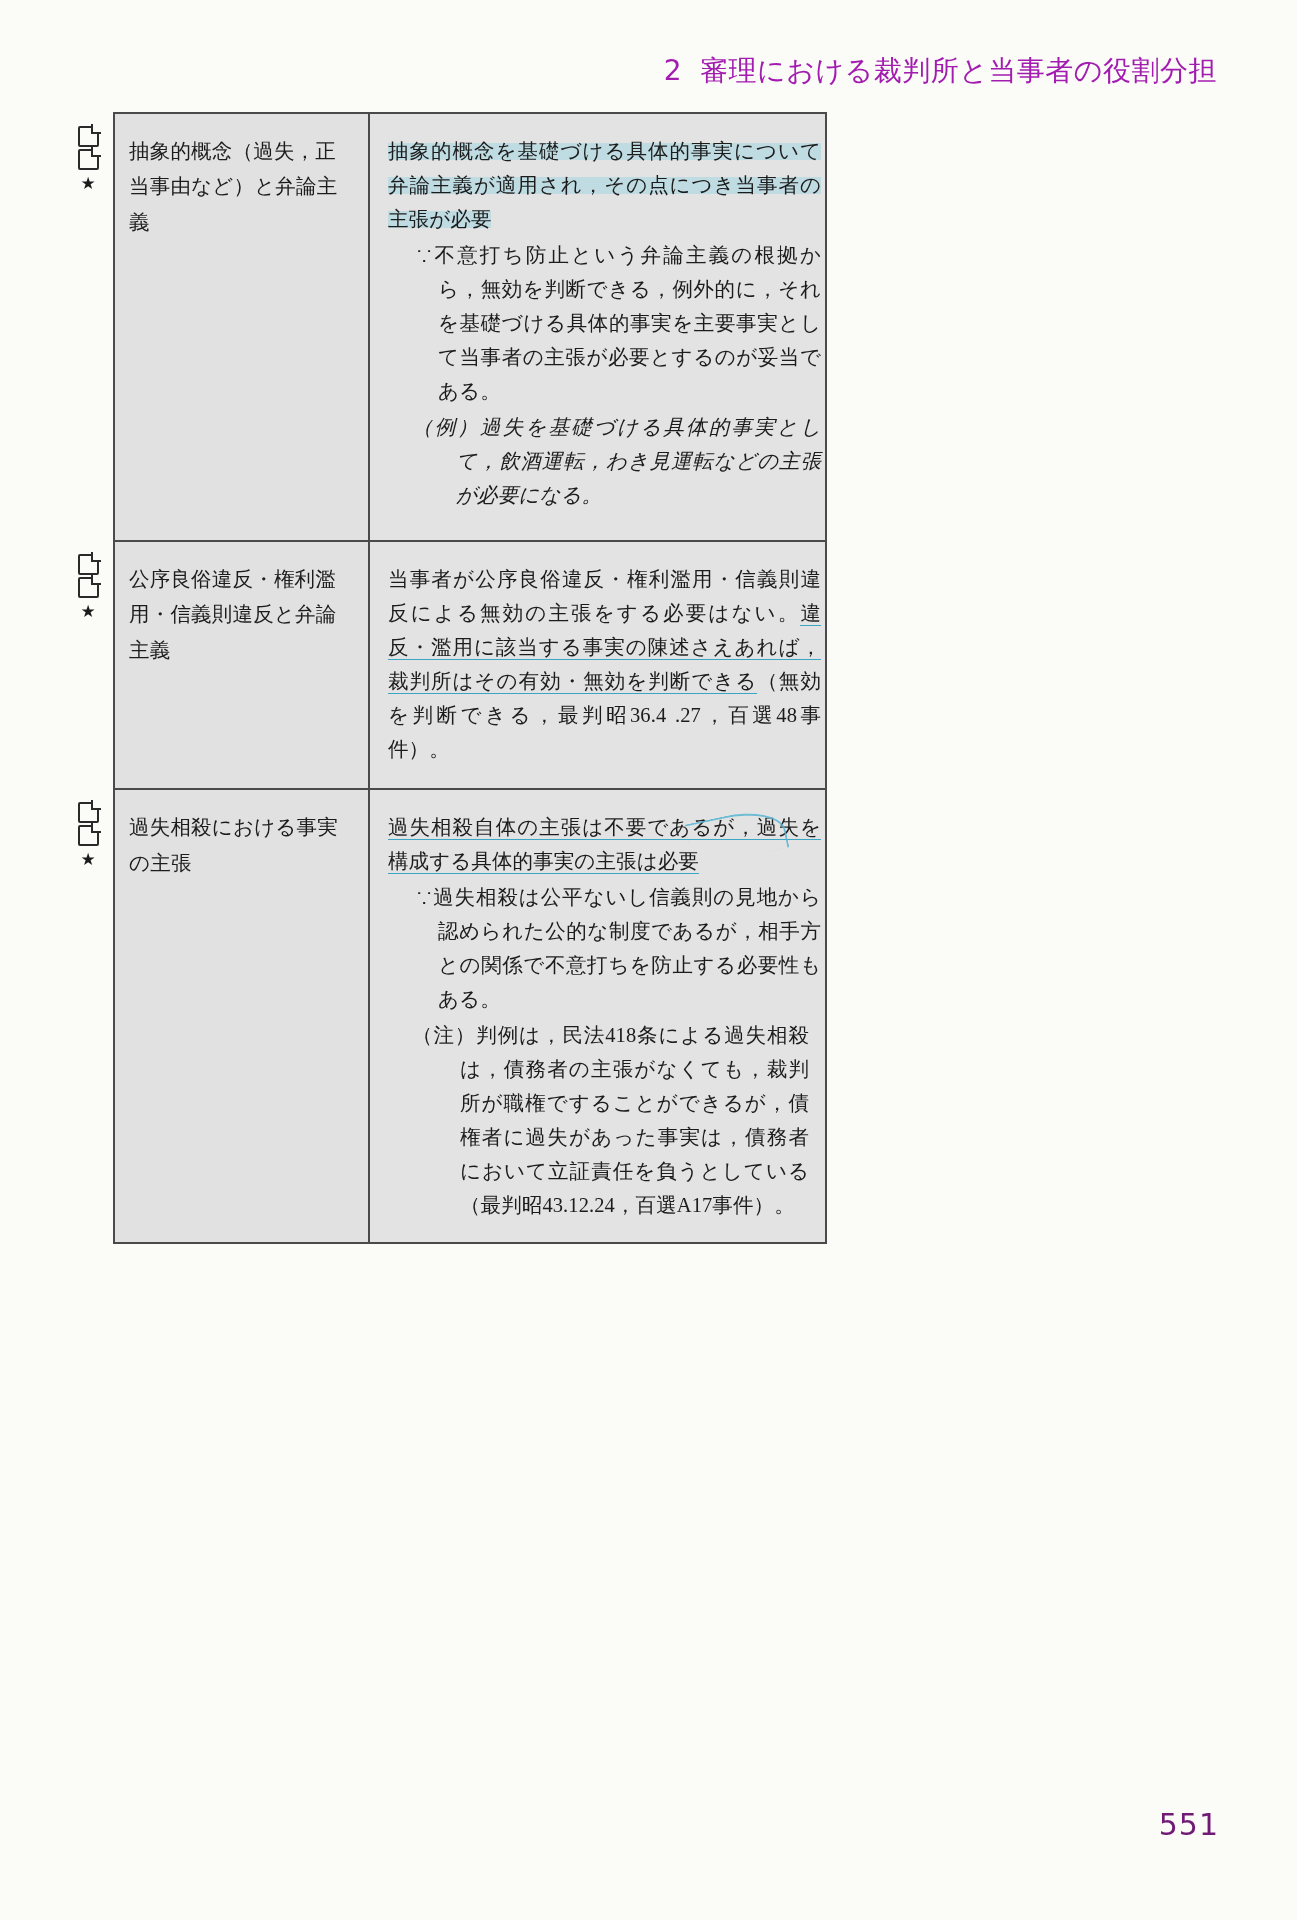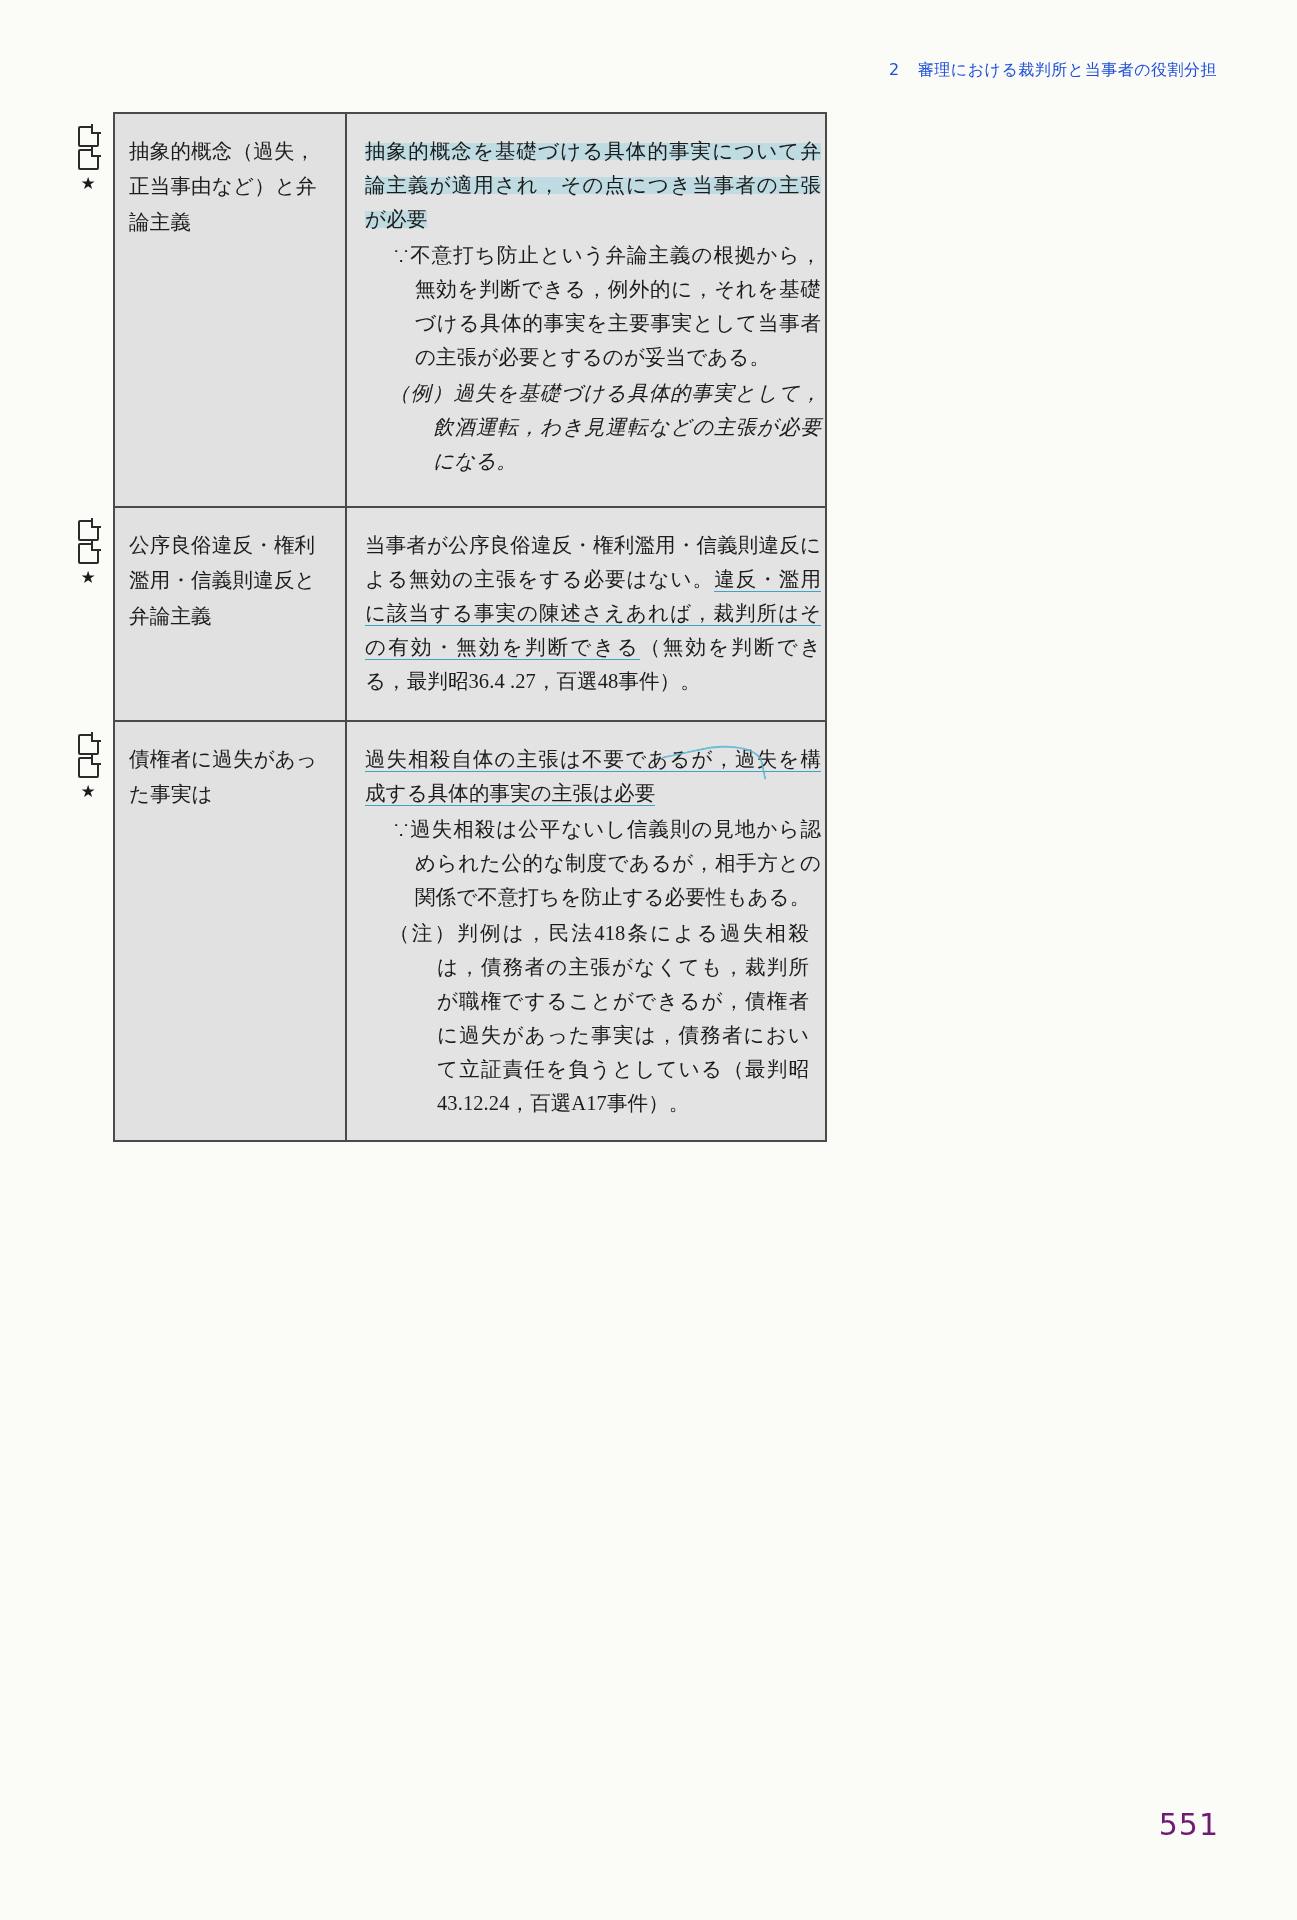--- a/index.html
+++ b/index.html
@@ -16,26 +16,26 @@
     overflow: hidden;
   }
   .page {
     position: absolute;
     inset: 0;
     background: #fbfbf8;
   }
   
   .running-header {
     position: absolute;
-    top: 60px;
+    top: 52px;
     right: 80px;
     font-family: "DejaVu Sans", sans-serif;
-    font-size: 16px;
+    font-size: 28px;
     letter-spacing: 0.5px;
-    color: #1d4ed8;
+    color: #a21caf;
     white-space: nowrap;
   }
   .running-header .num {
     margin-right: 18px;
   }
 
   
   .tbl {
     position: absolute;
     left: 113px;
@@ -86,21 +86,21 @@
     border-bottom: 2px solid #2a2a2a;
     transform: rotate(0deg);
   }
   .star {
     font-size: 17px;
     line-height: 17px;
     color: #1a1a1a;
     margin-top: 3px;
   }
   .cell-title {
-    width: 232px;
+    width: 255px;
     box-sizing: border-box;
     border-right: 2px solid #4a4a4a;
     padding: 20px 14px 18px 14px;
     background: #e1e1e1;
     font-size: 20.5px;
     line-height: 1.72;
     letter-spacing: 0.2px;
   }
   .cell-body {
     flex: 1;
@@ -221,21 +221,21 @@
     </div>
 
     <div class="row">
       <div class="marks">
         <div class="mark-col">
           <div class="chk"></div>
           <div class="chk"></div>
           <div class="star">★</div>
         </div>
       </div>
-      <div class="cell-title">債権者に過失があった事実は</div>
+      <div class="cell-title">過失相殺における事実の主張</div>
       <div class="cell-body">
         <div class="p strike-slash"><span class="ul">過失相殺自体の主張は不要であるが，過失を構成する具体的事実の主張は必要</span>
           <span class="pen pen-swoosh" style="left:300px; top:4px;"></span>
         </div>
         <div class="because-blk">∵過失相殺は公平ないし信義則の見地から認められた公的な制度であるが，相手方との関係で不意打ちを防止する必要性もある。</div>
         <div class="hang2"><span>（注）</span><span>判例は，民法418条による過失相殺は，債務者の主張がなくても，裁判所が職権ですることができるが，債権者に過失があった事実は，債務者において立証責任を負うとしている（最判昭43.12.24，百選A17事件）。</span></div>
       </div>
     </div>
 
   </div>

